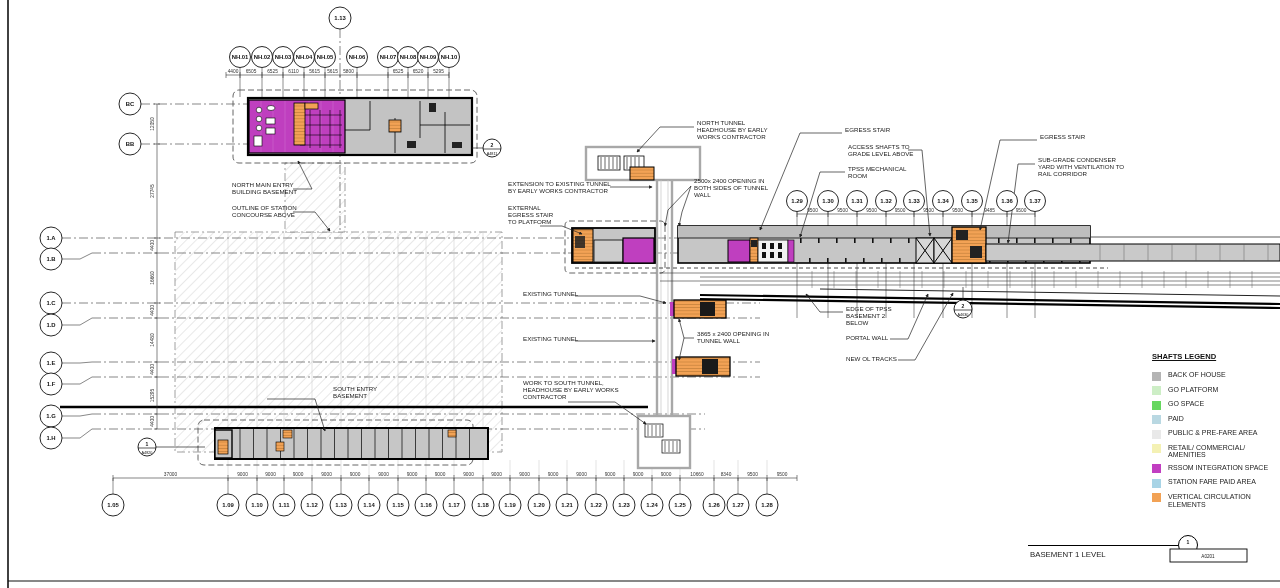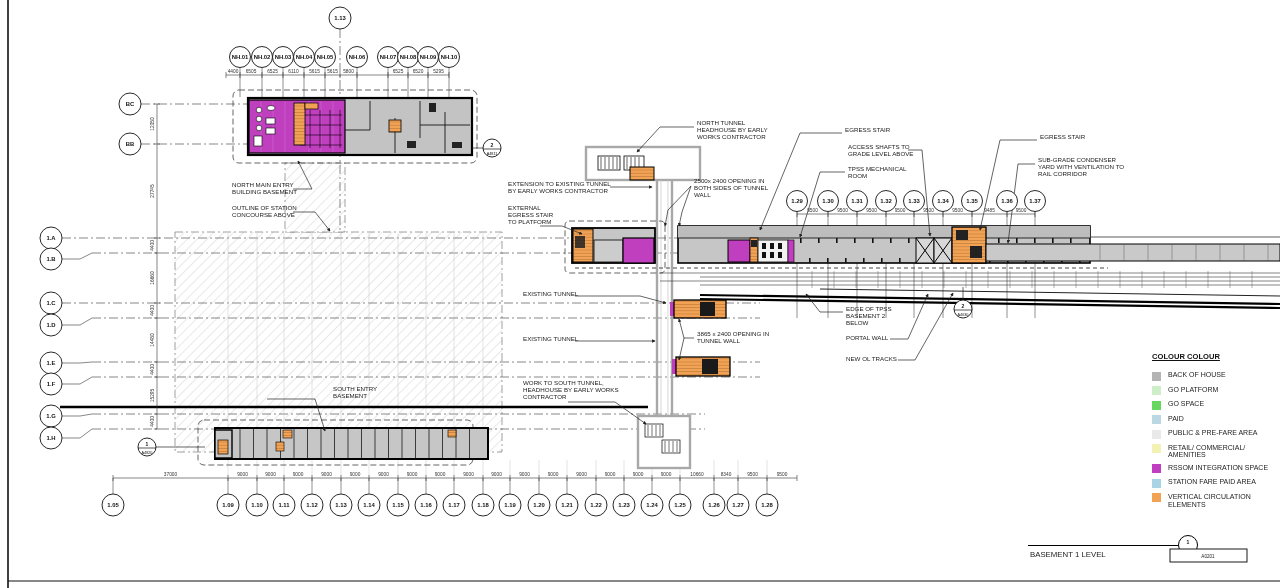--- a/index.html
+++ b/index.html
@@ -764,21 +764,21 @@
     <line x1="1028" y1="545.5" x2="1178" y2="545.5" stroke="#000" stroke-width="1.2"></line>
     <text x="1030" y="557" font-size="7.8">BASEMENT 1 LEVEL</text>
     <circle cx="1188" cy="545" r="9.5" fill="#fff" stroke="#000" stroke-width="1"></circle>
     <text x="1188" y="544" text-anchor="middle" class="mnum">1</text>
     <rect x="1170" y="549" width="77" height="13" fill="#fff" stroke="#000" stroke-width="0.9"></rect>
     <text x="1208" y="558" text-anchor="middle" font-size="4.6">A0201</text>
   </g>
 </svg>
 
 <div class="legend">
-  <div class="legend-title">COLOUR COLOUR</div>
+  <div class="legend-title">SHAFTS LEGEND</div>
   <div id="legend-items">
         <div class="legend-row">
           <div class="legend-swatch" style="background: rgb(180, 180, 180);"></div>
           <div class="legend-label">BACK OF HOUSE</div>
         </div>
         <div class="legend-row">
           <div class="legend-swatch" style="background: rgb(205, 238, 198);"></div>
           <div class="legend-label">GO PLATFORM</div>
         </div>
         <div class="legend-row">

